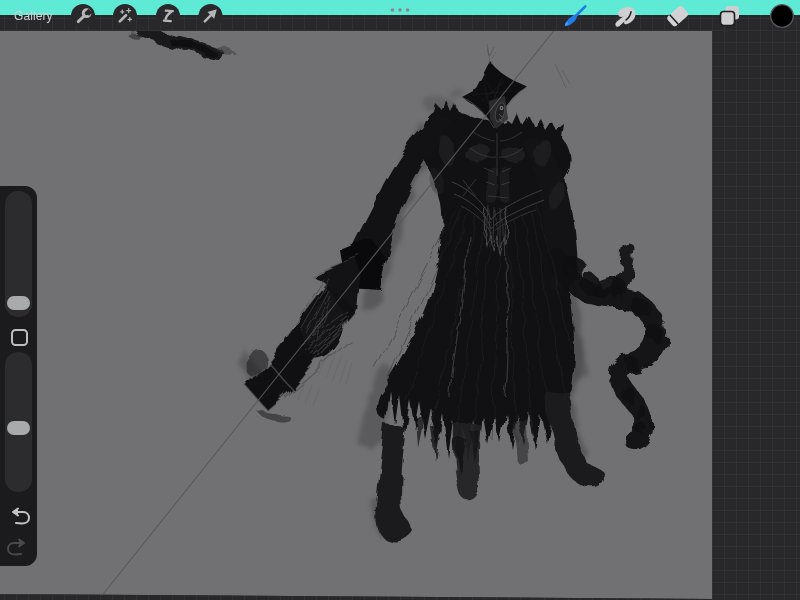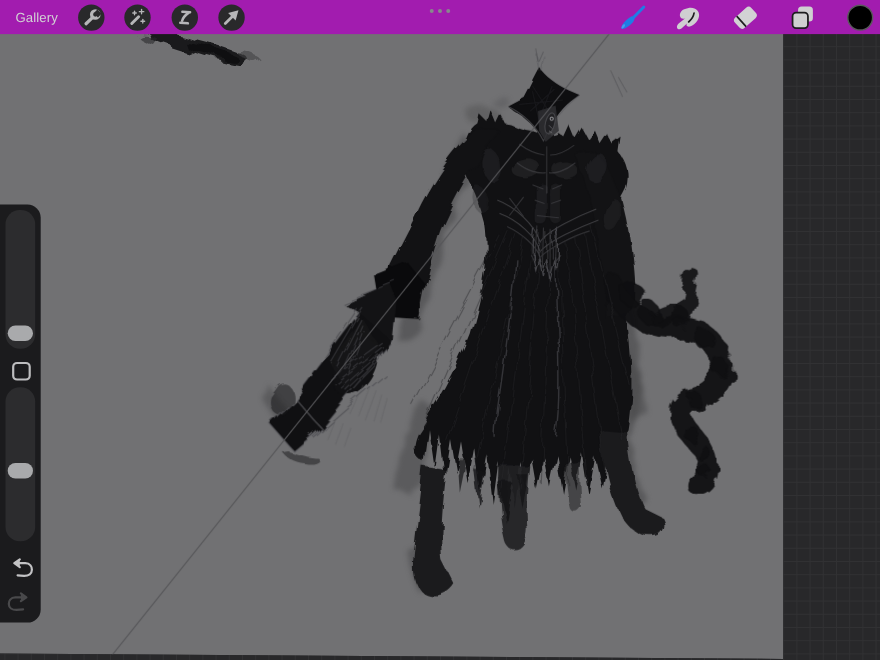--- a/index.html
+++ b/index.html
@@ -4,21 +4,21 @@
 <style>
   html,body{margin:0;padding:0;}
   body{width:800px;height:600px;overflow:hidden;position:relative;
        font-family:"Liberation Sans",sans-serif;
        background-color:#28282a;
        background-image:linear-gradient(#313133 1px, transparent 1px),
                         linear-gradient(90deg,#313133 1px, transparent 1px);
        background-size:12px 12px;
        background-position:4px 6px;}
   #art{position:absolute;left:0;top:0;}
-  #topbar{position:absolute;left:0;top:0;width:800px;height:31px;background:#a21caf;z-index:30;}
+  #topbar{position:absolute;left:0;top:0;width:800px;height:15px;background:#5eead4;z-index:30;}
   #sidebar{position:absolute;left:0;top:186px;width:37px;height:380px;
            background:#1b1b1d;border-radius:0 12px 12px 0;z-index:20;}
   .track{position:absolute;left:5px;width:27px;background:#2c2c2e;border-radius:13px;}
   #track1{top:5px;height:126px;}
   #track2{top:166px;height:140px;}
   .knob{position:absolute;left:2px;width:23px;height:14px;background:#a9aaac;border-radius:7px;}
   #sq{position:absolute;left:11px;top:143px;width:13px;height:13px;border:2px solid #bdbdbf;border-radius:4.5px;}
 </style>
 </head>
 <body>

